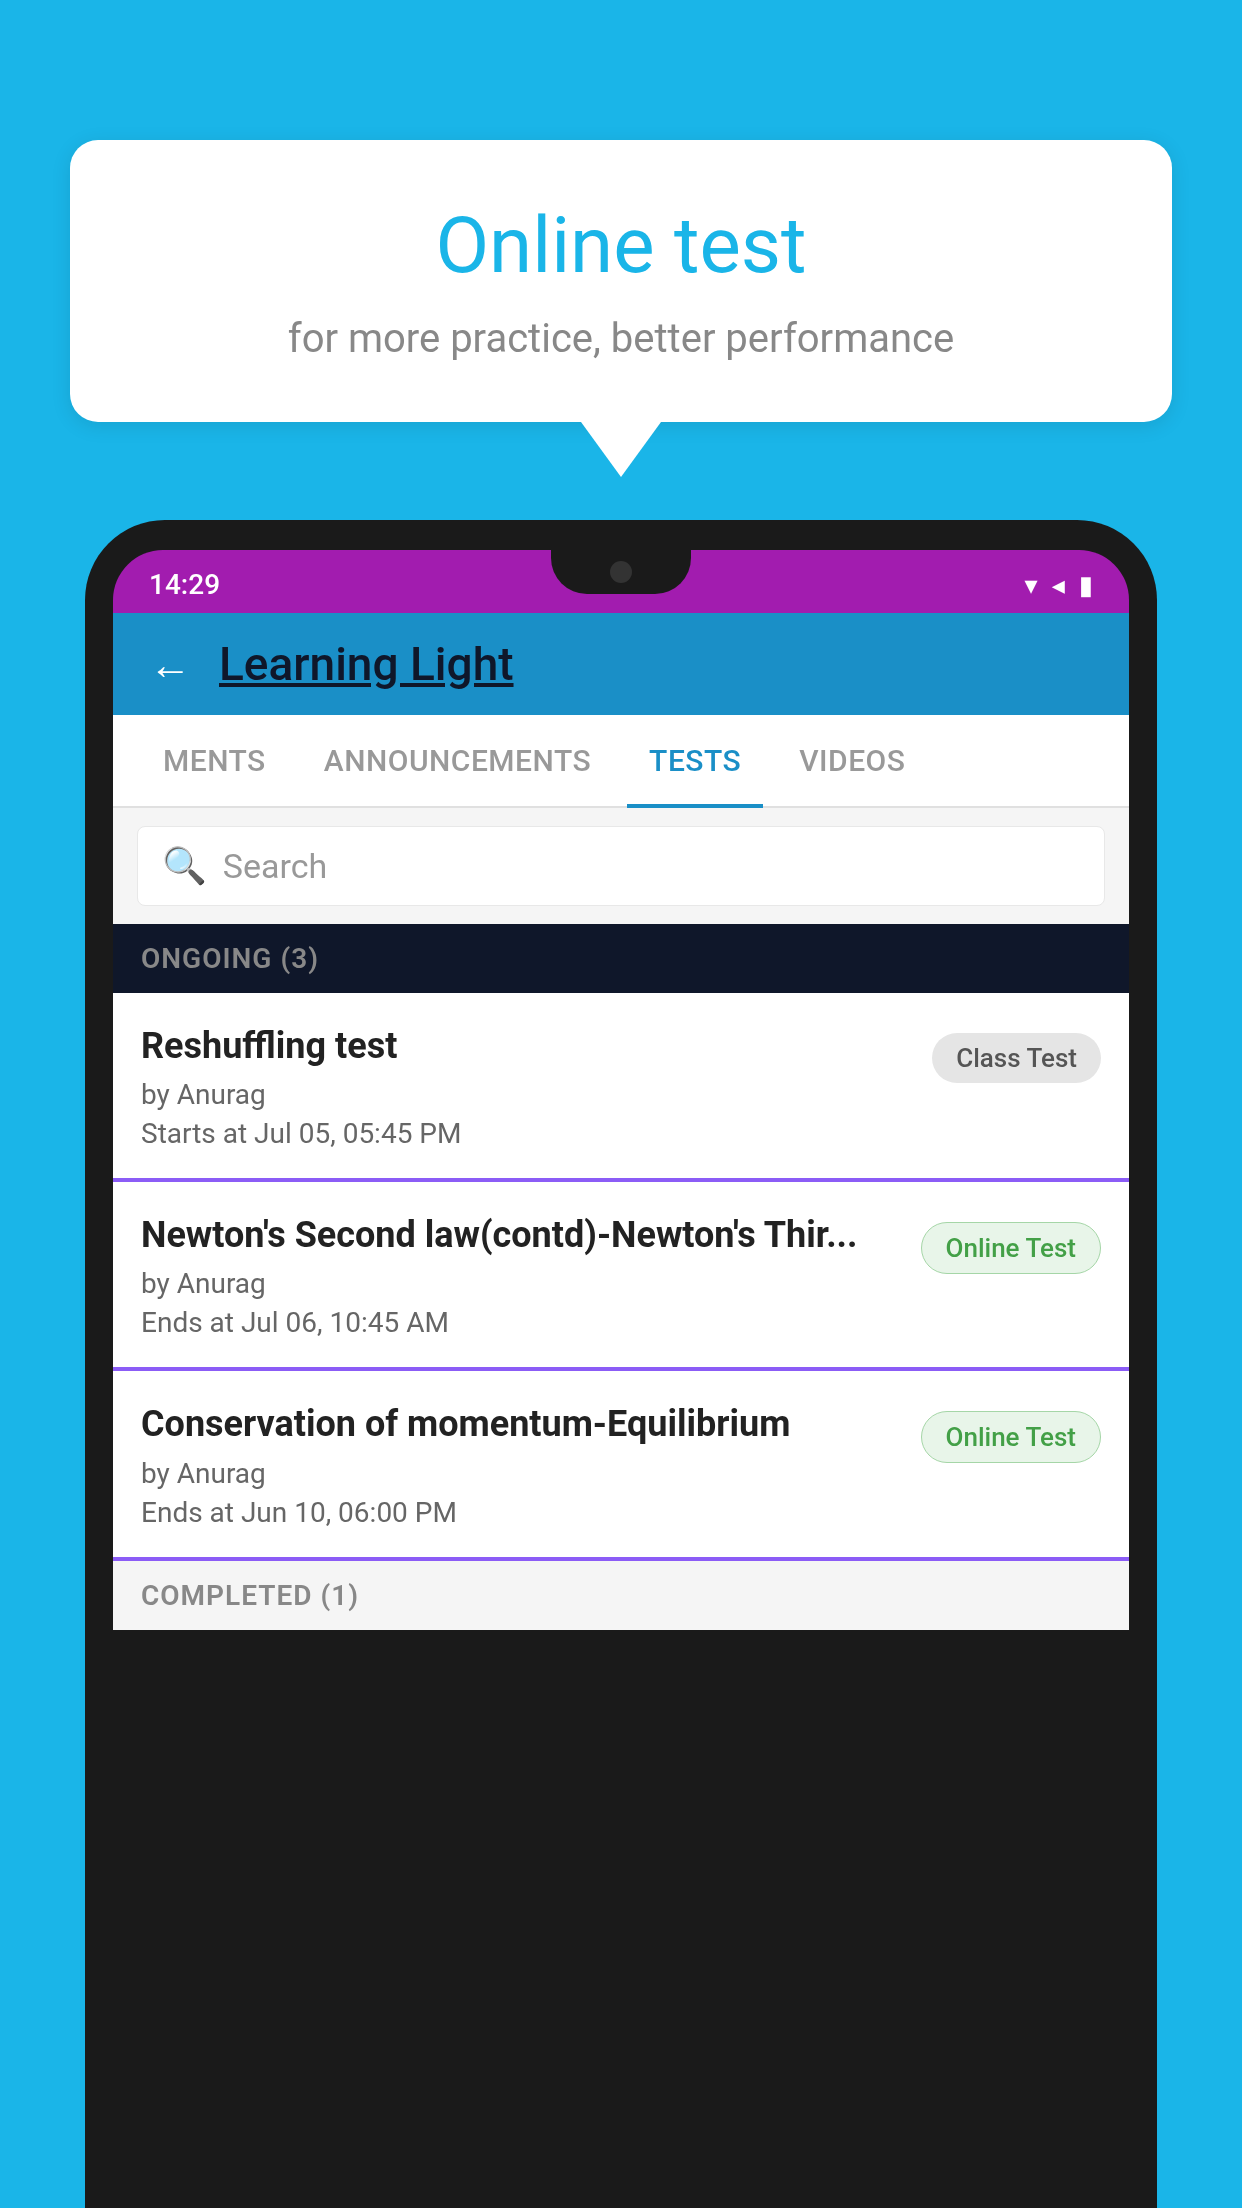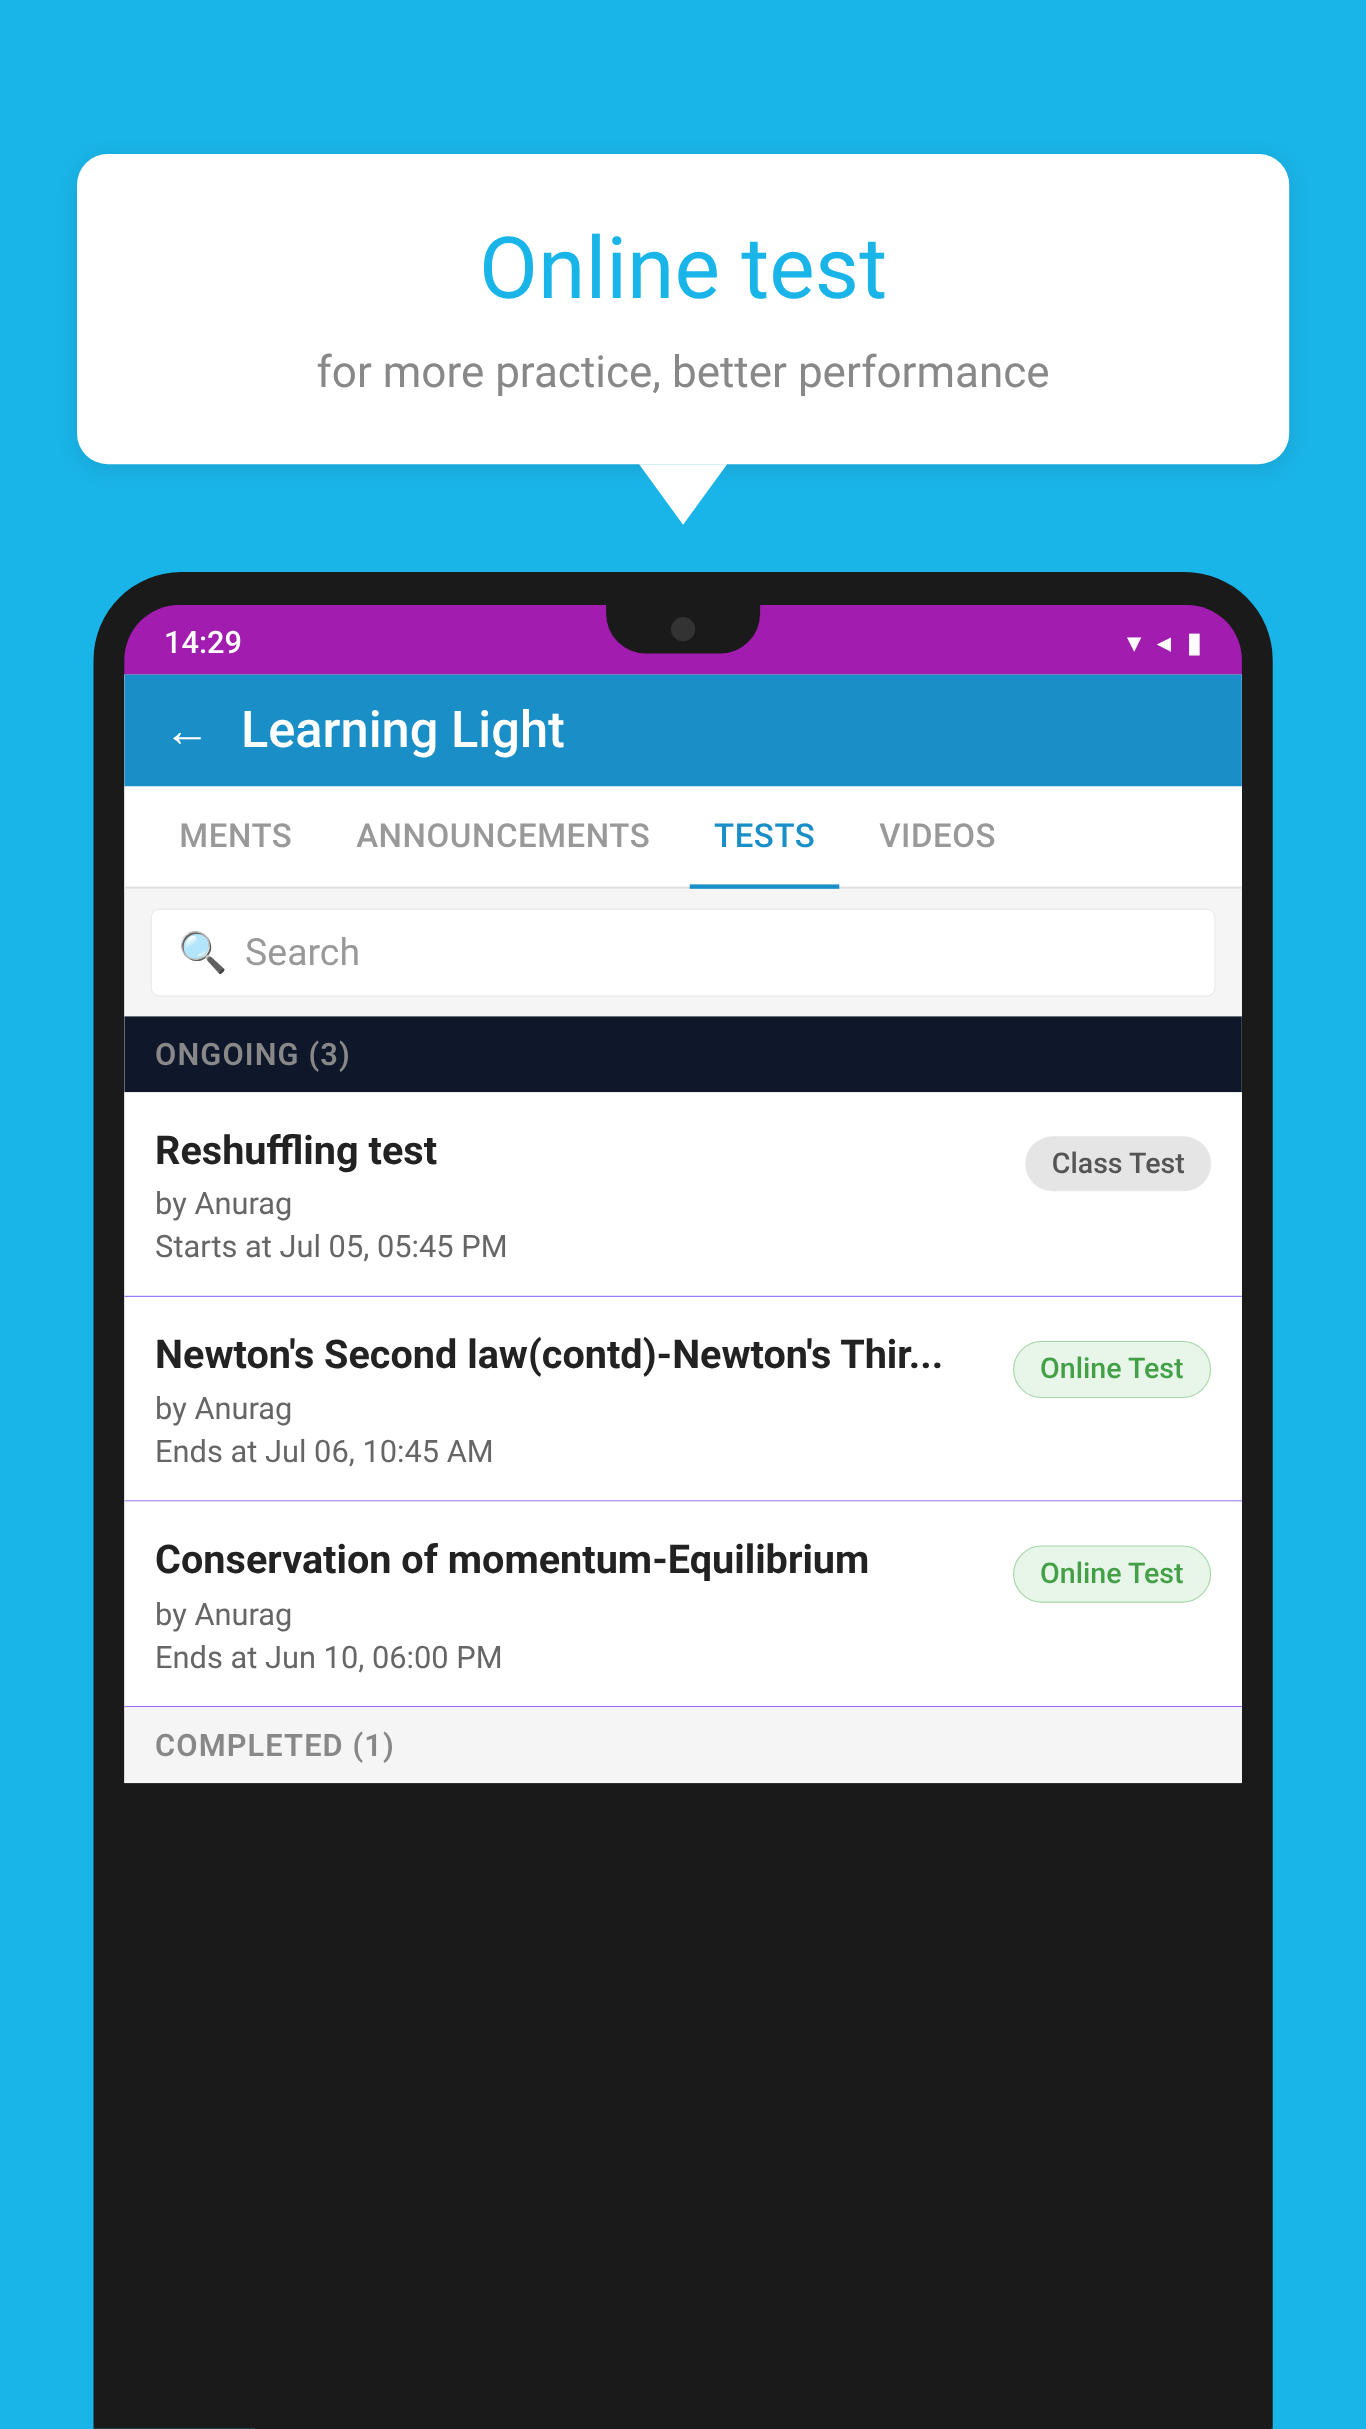--- a/index.html
+++ b/index.html
@@ -130,23 +130,24 @@
       gap: 28px;
     }
 
     .back-arrow {
       color: white;
       font-size: 42px;
       cursor: pointer;
     }
 
     .app-title {
-      color: #ffffff;
+      color: #0f172a;
       font-size: 46px;
       font-weight: 500;
+      text-decoration: underline;
     }
 
     
     .phone-screen {
       background: white;
       border-radius: 0;
       flex: 1;
       overflow: hidden;
     }
 
@@ -220,21 +221,21 @@
       color: #888;
       font-size: 28px;
       font-weight: 600;
       letter-spacing: 1px;
     }
 
     
     .test-item {
       background: white;
       padding: 32px 28px 28px 28px;
-      border-bottom: 1px solid #8b5cf6;
+      border-bottom: 4px solid #8b5cf6;
       display: flex;
       justify-content: space-between;
       align-items: flex-start;
     }
 
     .test-info {
       flex: 1;
       padding-right: 20px;
     }
 

